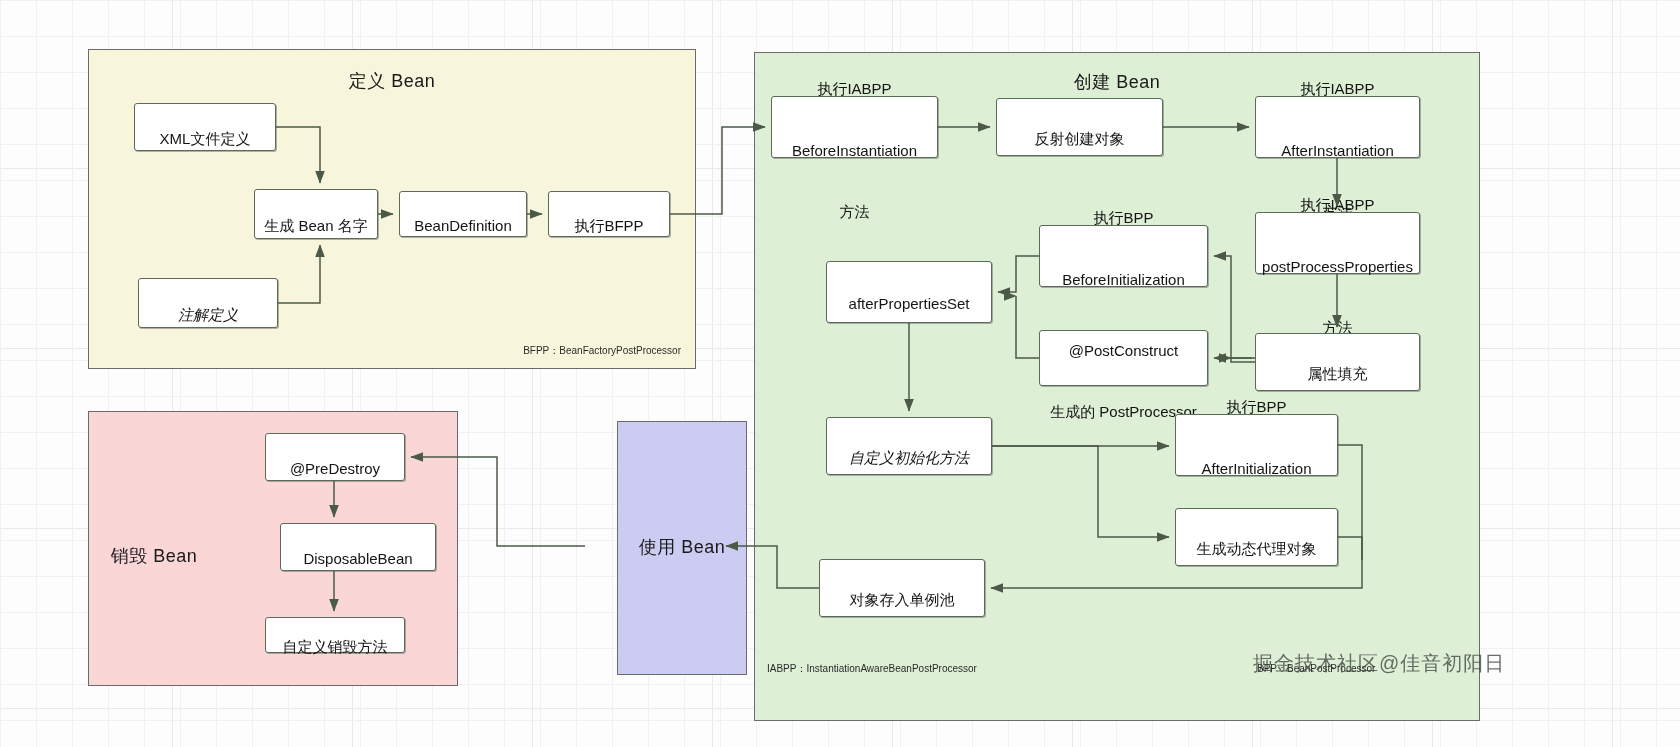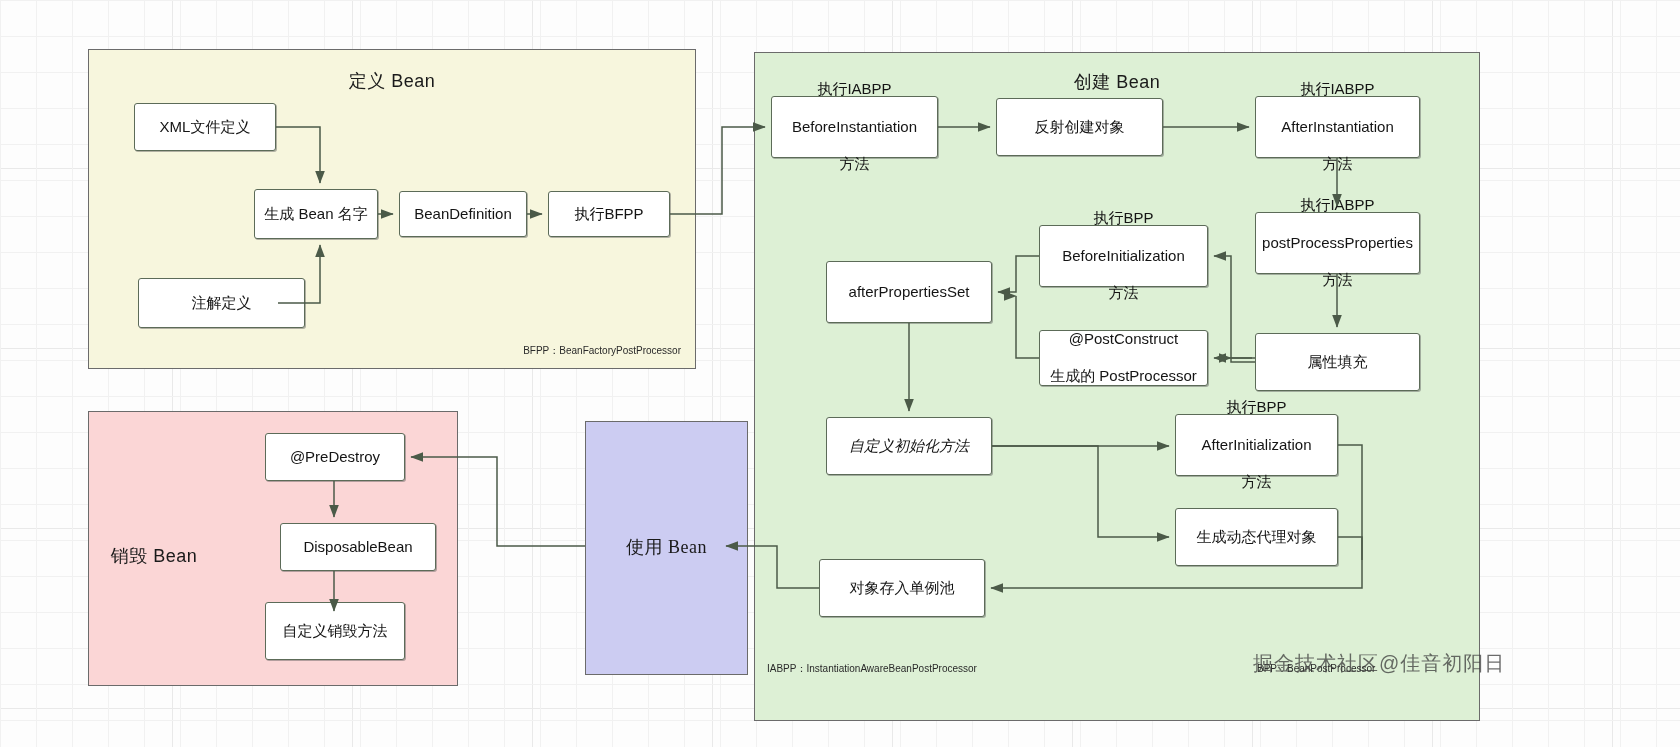--- a/index.html
+++ b/index.html
@@ -27,21 +27,21 @@
   .group-note{
     position:absolute;font-size:10px;color:#2a2a2a;white-space:nowrap;
   }
   .node{
     position:absolute;box-sizing:border-box;
     background:#ffffff;border:1.2px solid #5c6b58;border-radius:3px;
     display:flex;align-items:center;justify-content:center;
     text-align:center;color:#141414;font-size:15px;line-height:1.25;
     padding:2px 4px;box-shadow:1px 1px 0 rgba(90,90,90,.45);
   }
-  .node span{display:block;}
+  .node span{display:block;margin-top:24px;}
   svg.edges{position:absolute;left:0;top:0;width:1680px;height:747px;
     pointer-events:none;overflow:visible;}
   .wm{
     position:absolute;font-size:20px;color:#3b3b3b;opacity:.75;
     white-space:nowrap;letter-spacing:1px;
   }
 </style>
 </head>
 <body>
 
@@ -49,21 +49,21 @@
 
   <div class="group" style="left:88px;top:49px;width:608px;height:320px;background:#f7f6dd;padding-left:44px;">
     <div class="group-title" style="top:19px;">定义 Bean</div>
     <div class="group-note" style="right:14px;bottom:10px;">BFPP：BeanFactoryPostProcessor</div>
   </div>
 
   <div class="node" style="left:134px;top:103px;width:142px;height:48px;">
     <span>XML文件定义</span>
   </div>
 
-  <div class="node" style="left:138px;top:278px;width:167px;height:50px;">
+  <div class="node" style="left:138px;top:278px;width:140px;height:50px;font-style:italic;">
     <span>注解定义</span>
   </div>
 
   <div class="node" style="left:254px;top:189px;width:124px;height:50px;">
     <span>生成 Bean 名字</span>
   </div>
 
   <div class="node" style="left:399px;top:191px;width:128px;height:46px;">
     <span>BeanDefinition</span>
   </div>
@@ -142,37 +142,37 @@
   </div>
 
   <div class="node" style="left:1175px;top:508px;width:163px;height:58px;">
     <span>生成动态代理对象</span>
   </div>
 
   <div class="node" style="left:819px;top:559px;width:166px;height:58px;">
     <span>对象存入单例池</span>
   </div>
 
-  <div class="group" style="left:585px;top:421px;width:163px;height:254px;background:#ccccf2;font-family:Liberation Serif, serif;">
+  <div class="group" style="left:617px;top:421px;width:130px;height:254px;background:#ccccf2;">
     <div class="group-title" style="top:113px;">使用 Bean</div>
   </div>
 
   <div class="group" style="left:88px;top:411px;width:370px;height:275px;background:#fbd6d6;">
     <div class="group-title" style="top:132px;left:-110px;right:auto;width:350px;text-align:center;">销毁 Bean</div>
   </div>
 
   <div class="node" style="left:265px;top:433px;width:140px;height:48px;">
     <span>@PreDestroy</span>
   </div>
 
   <div class="node" style="left:280px;top:523px;width:156px;height:48px;">
     <span>DisposableBean</span>
   </div>
 
-  <div class="node" style="left:265px;top:602px;width:140px;height:58px;">
+  <div class="node" style="left:265px;top:617px;width:140px;height:36px;">
     <span>自定义销毁方法</span>
   </div>
 
   <svg class="edges" viewBox="0 0 1680 747">
     <defs>
       <marker id="ah" markerWidth="9" markerHeight="9" refX="8" refY="3.2" orient="auto" markerUnits="strokeWidth">
         <path d="M0,0 L8.5,3.2 L0,6.4 z" fill="#4b5a48"></path>
       </marker>
     </defs>
     <g fill="none" stroke="#4b5a48" stroke-width="1.5" marker-end="url(#ah)">

